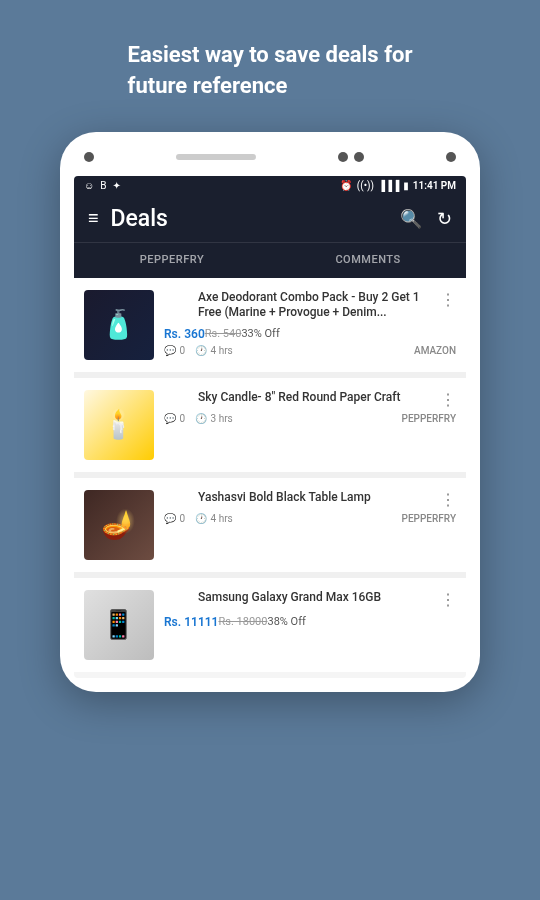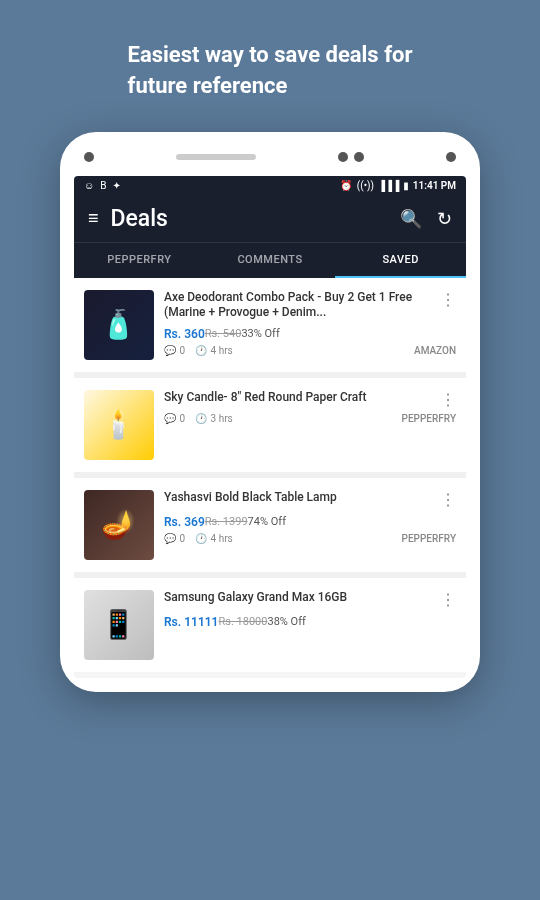--- a/index.html
+++ b/index.html
@@ -176,20 +176,21 @@
       justify-content: center;
       font-size: 28px;
     }
     .deal-content {
       flex: 1;
     }
     .deal-header {
       display: flex;
       justify-content: space-between;
       align-items: flex-start;
+      margin-left: 34px;
     }
     .deal-title {
       font-size: 12px;
       font-weight: 500;
       color: #333;
       flex: 1;
       line-height: 1.3;
       margin-right: 6px;
     }
     .deal-more {
@@ -294,23 +295,20 @@
       </div>
     </div>
 
     <div class="tabs">
       <div class="tab">
         <span>PEPPERFRY</span>
       </div>
       <div class="tab">
         <span>COMMENTS</span>
       </div>
-      <div class="tab active">
-        <span>SAVED</span>
-      </div>
     </div>
 
     <div class="deal-list" id="deal-list-container">
     <div class="deal-item">
     <div class="deal-image img-deodorant">
       <div class="deal-img-placeholder">🧴</div>
     </div>
     <div class="deal-content">
       <div class="deal-header">
         <span class="deal-title">Axe Deodorant Combo Pack - Buy 2 Get 1 Free (Marine + Provogue + Denim...</span>
@@ -363,25 +361,20 @@
     </div>
   </div>
         <div class="deal-item">
     <div class="deal-image img-lamp">
       <div class="deal-img-placeholder">🪔</div>
     </div>
     <div class="deal-content">
       <div class="deal-header">
         <span class="deal-title">Yashasvi Bold Black Table Lamp</span>
         <span class="deal-more">⋮</span>
-      </div>
-      <div class="deal-prices">
-        <span class="deal-price-current">Rs. 369</span>
-        <span class="deal-price-original">Rs. 1399</span>
-        <span class="deal-discount">74% Off</span>
       </div>
       <div class="deal-meta">
         <div class="deal-stats">
 
           <div class="deal-stat">
             <span>💬</span>
             <span>0</span>
           </div>
           <div class="deal-stat">
             <span>🕐</span>

